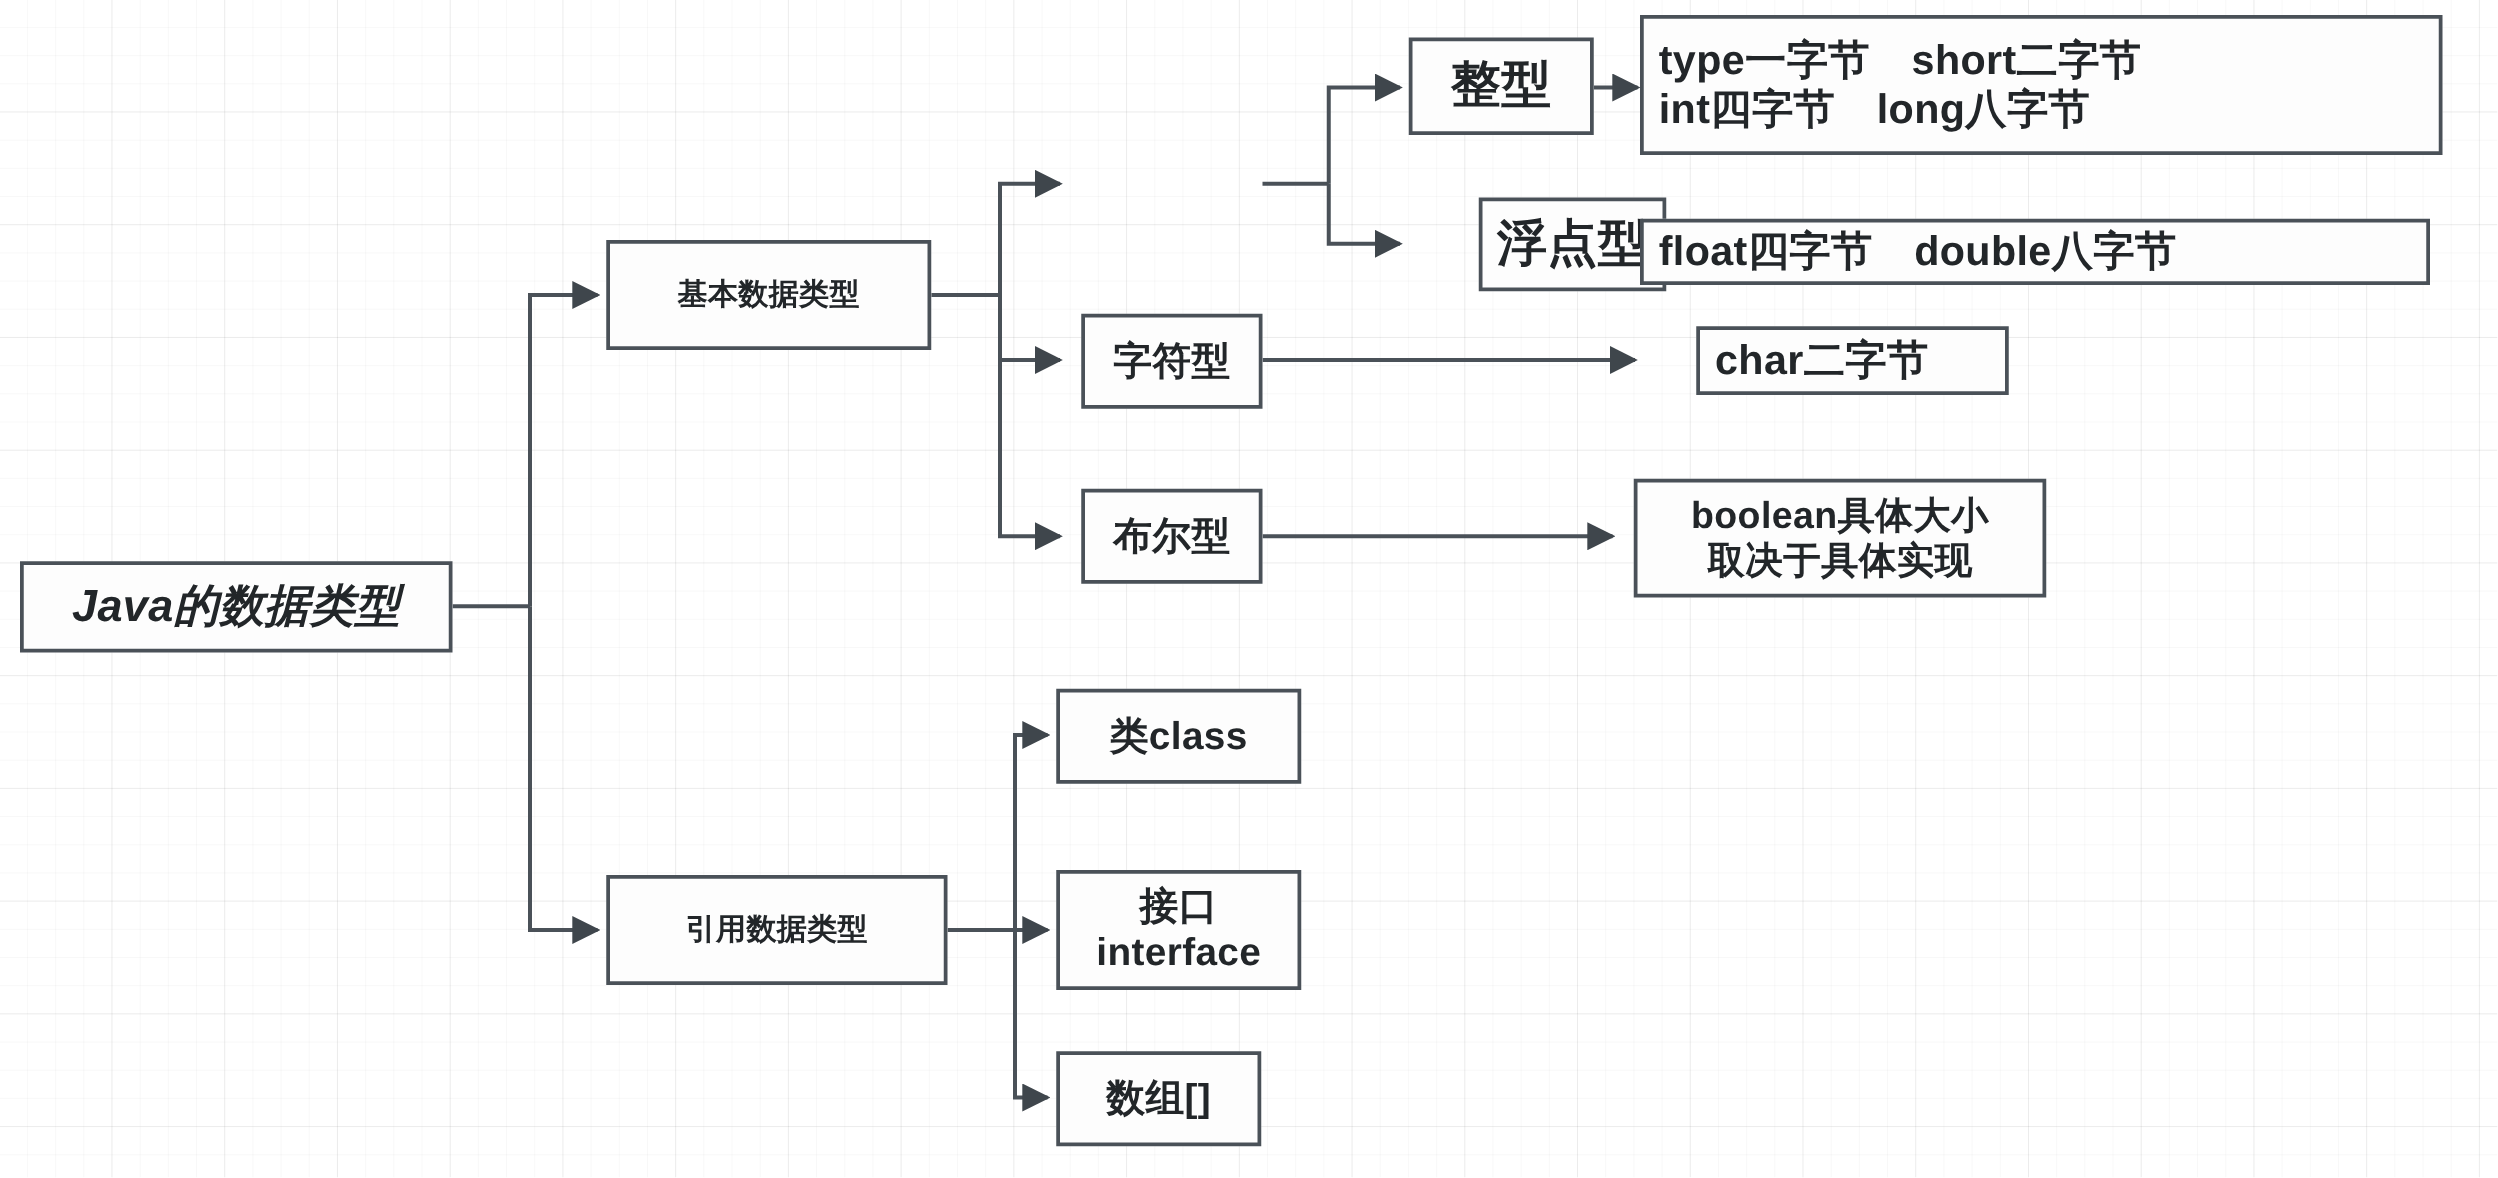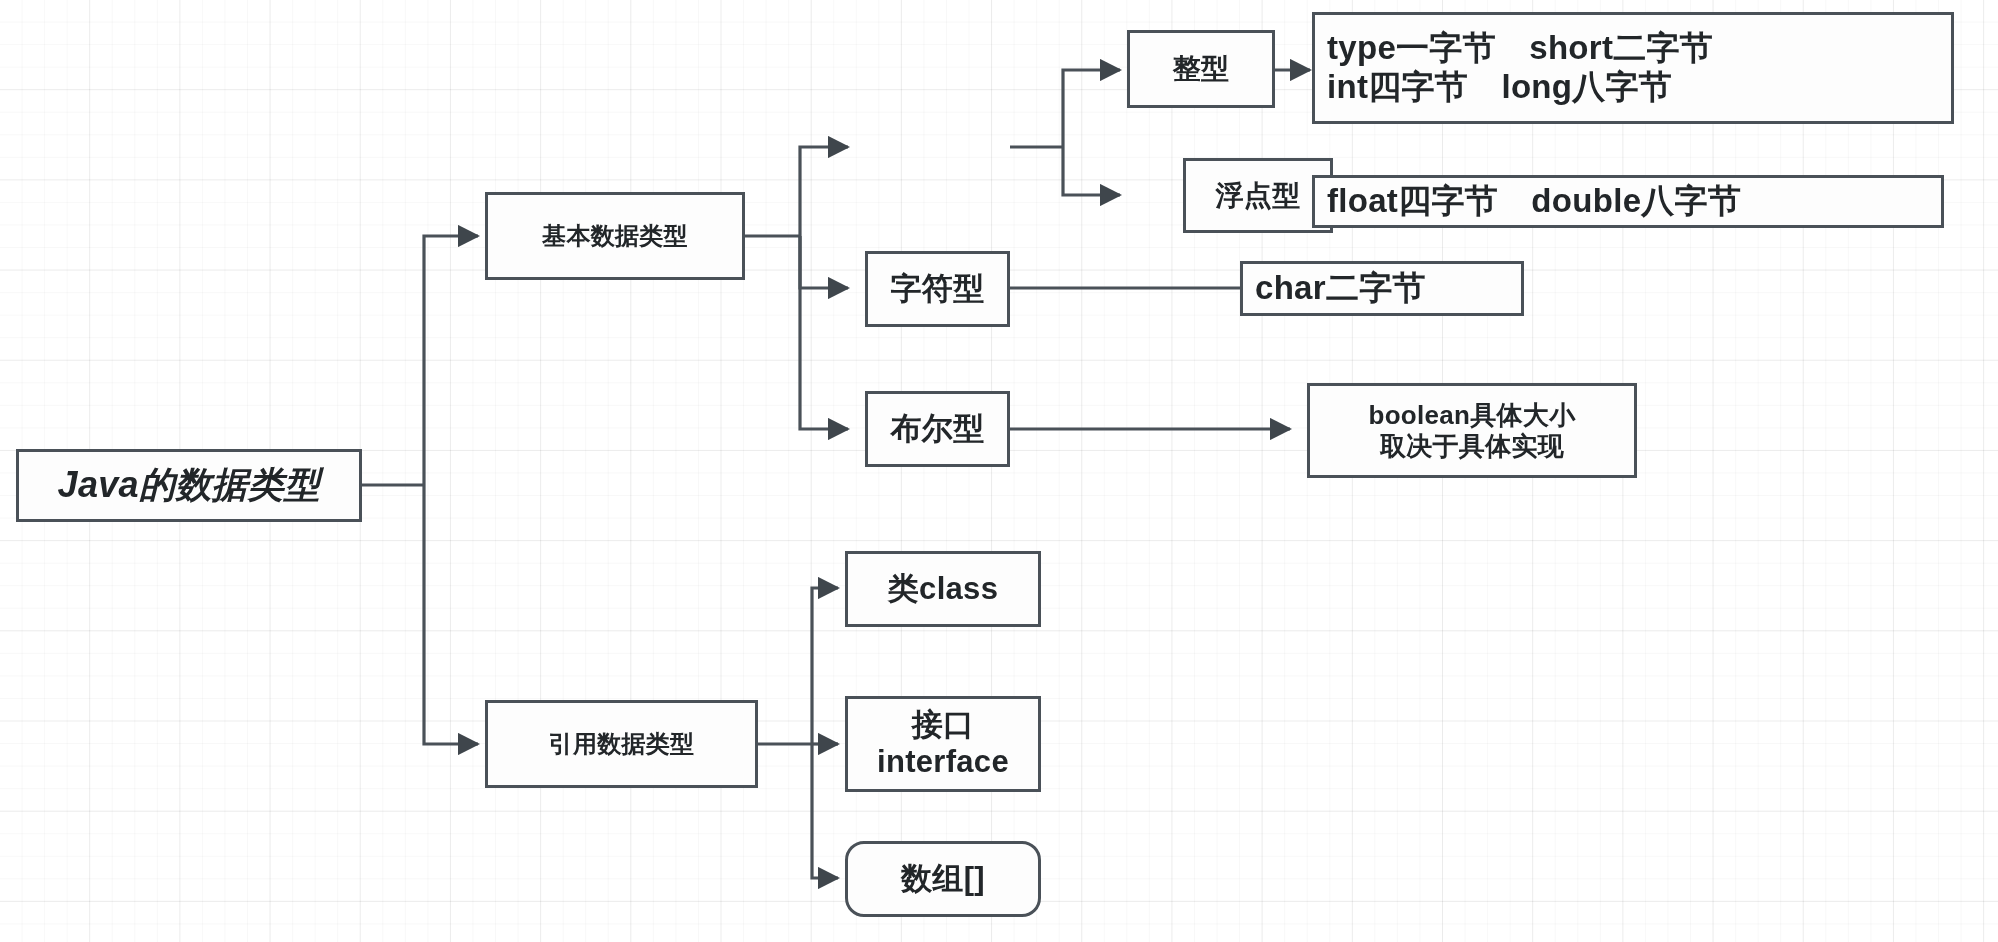--- a/index.html
+++ b/index.html
@@ -49,23 +49,23 @@
     letter-spacing: 0.3px;
   }
   .node.left-align {
     justify-content: flex-start;
     text-align: left;
     padding-left: 12px;
   }
   .root       { font-size: 36px; font-style: italic; }
   .level1     { font-size: 24px; }
   .level2     { font-size: 31px; }
-  .level3     { font-size: 28px; }
+  .level3     { font-size: 40px; }
   .leaf       { font-size: 33px; }
-  .leafcenter { font-size: 26px; }
+  .leafcenter { font-size: 30px; }
 </style>
 </head>
 <body>
 
 <div id="canvas">
 
   <svg id="edges" viewBox="0 0 1998 942" xmlns="http://www.w3.org/2000/svg">
     <defs>
       <marker id="arrow" viewBox="0 0 10 10" refX="9" refY="5" markerWidth="7" markerHeight="7" orient="auto-start-reverse">
         <path d="M 0 0 L 10 5 L 0 10 z" fill="#3f464c"></path>
@@ -105,22 +105,22 @@
 
   <div class="node level2" style="left:865px; top:251px; width:145px; height:76px;">字符型</div>
   <div class="node level2" style="left:865px; top:391px; width:145px; height:76px;">布尔型</div>
 
   <div class="node level3" style="left:1127px; top:30px; width:148px; height:78px;">整型</div>
   <div class="node level3" style="left:1183px; top:158px; width:150px; height:75px;">浮点型</div>
 
   <div class="node leaf left-align" style="left:1312px; top:12px; width:642px; height:112px;">type一字节　short二字节
 int四字节　long八字节</div>
   <div class="node leaf left-align" style="left:1312px; top:175px; width:632px; height:53px;">float四字节　double八字节</div>
-  <div class="node leaf left-align" style="left:1240px; top:261px; width:284px; height:55px;">char二字节</div>
+  <div class="node leaf left-align" style="left:1357px; top:261px; width:250px; height:55px;">char二字节</div>
   <div class="node leafcenter" style="left:1307px; top:383px; width:330px; height:95px;">boolean具体大小
 取决于具体实现</div>
 
   <div class="node level2" style="left:845px; top:551px; width:196px; height:76px;">类class</div>
   <div class="node level2" style="left:845px; top:696px; width:196px; height:96px;">接口
 interface</div>
-  <div class="node level2" style="left:845px; top:841px; width:196px; height:76px;border-radius:19px;">数组[]</div>
+  <div class="node level2" style="left:845px; top:841px; width:164px; height:76px;">数组[]</div>
 
 </div>
 
 </body></html>

